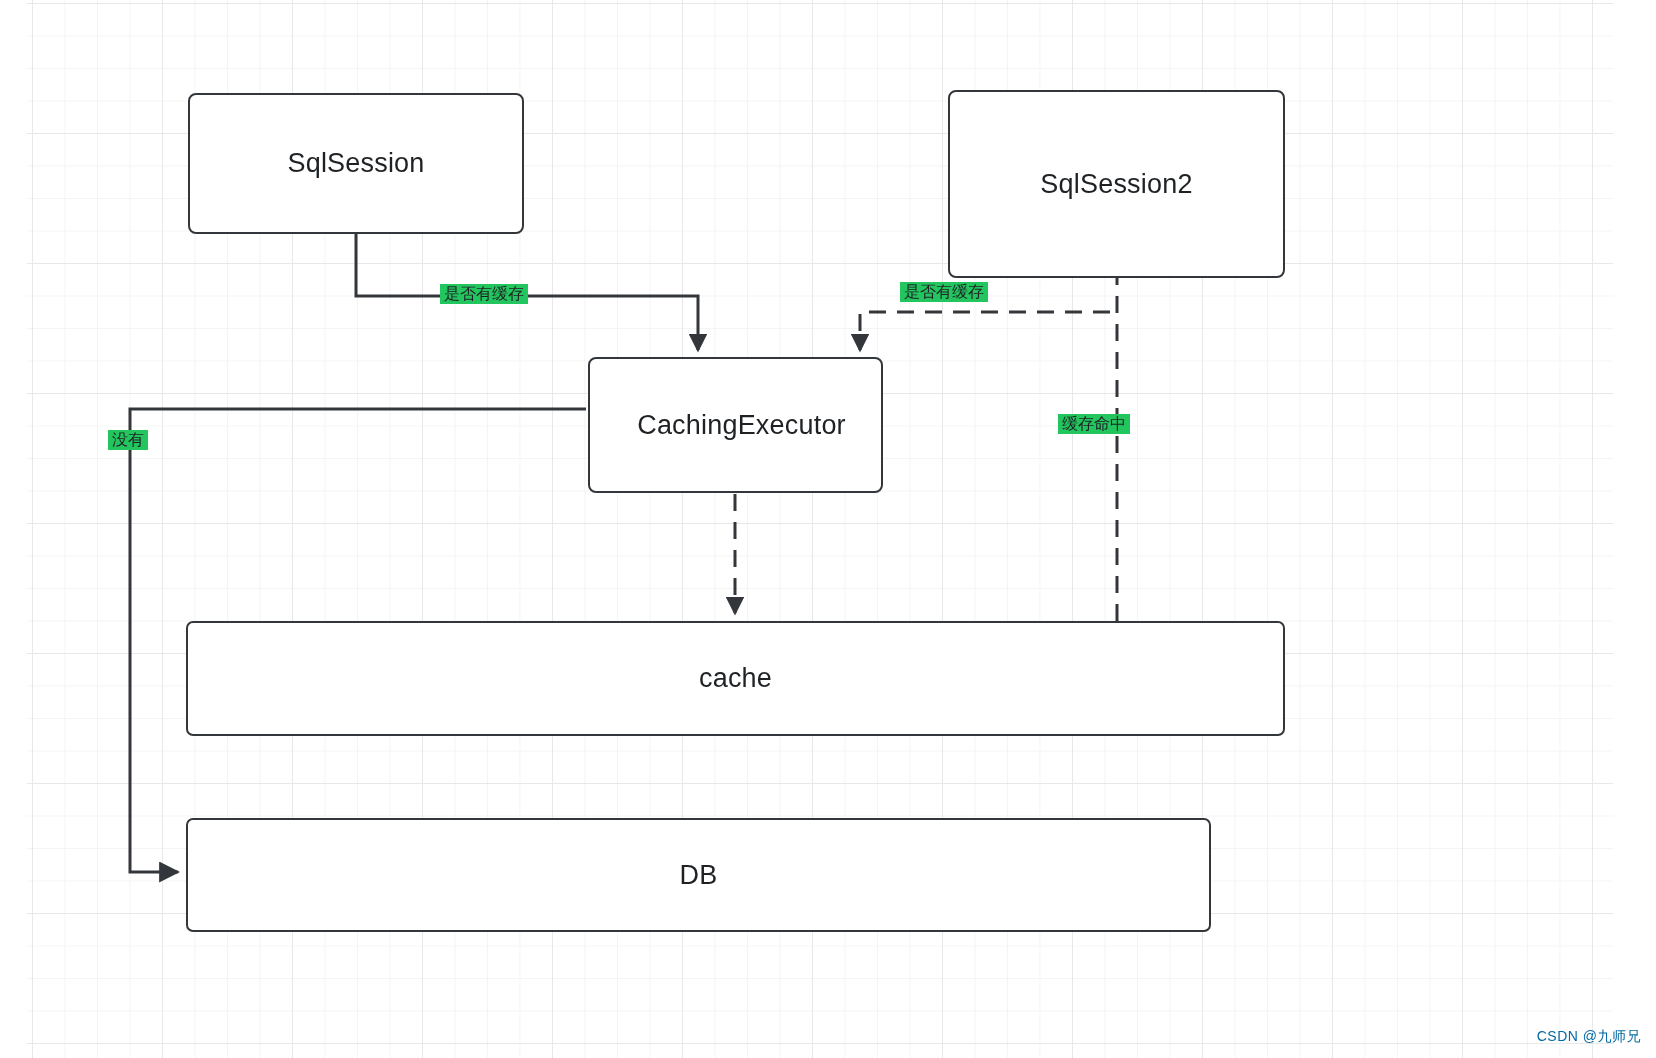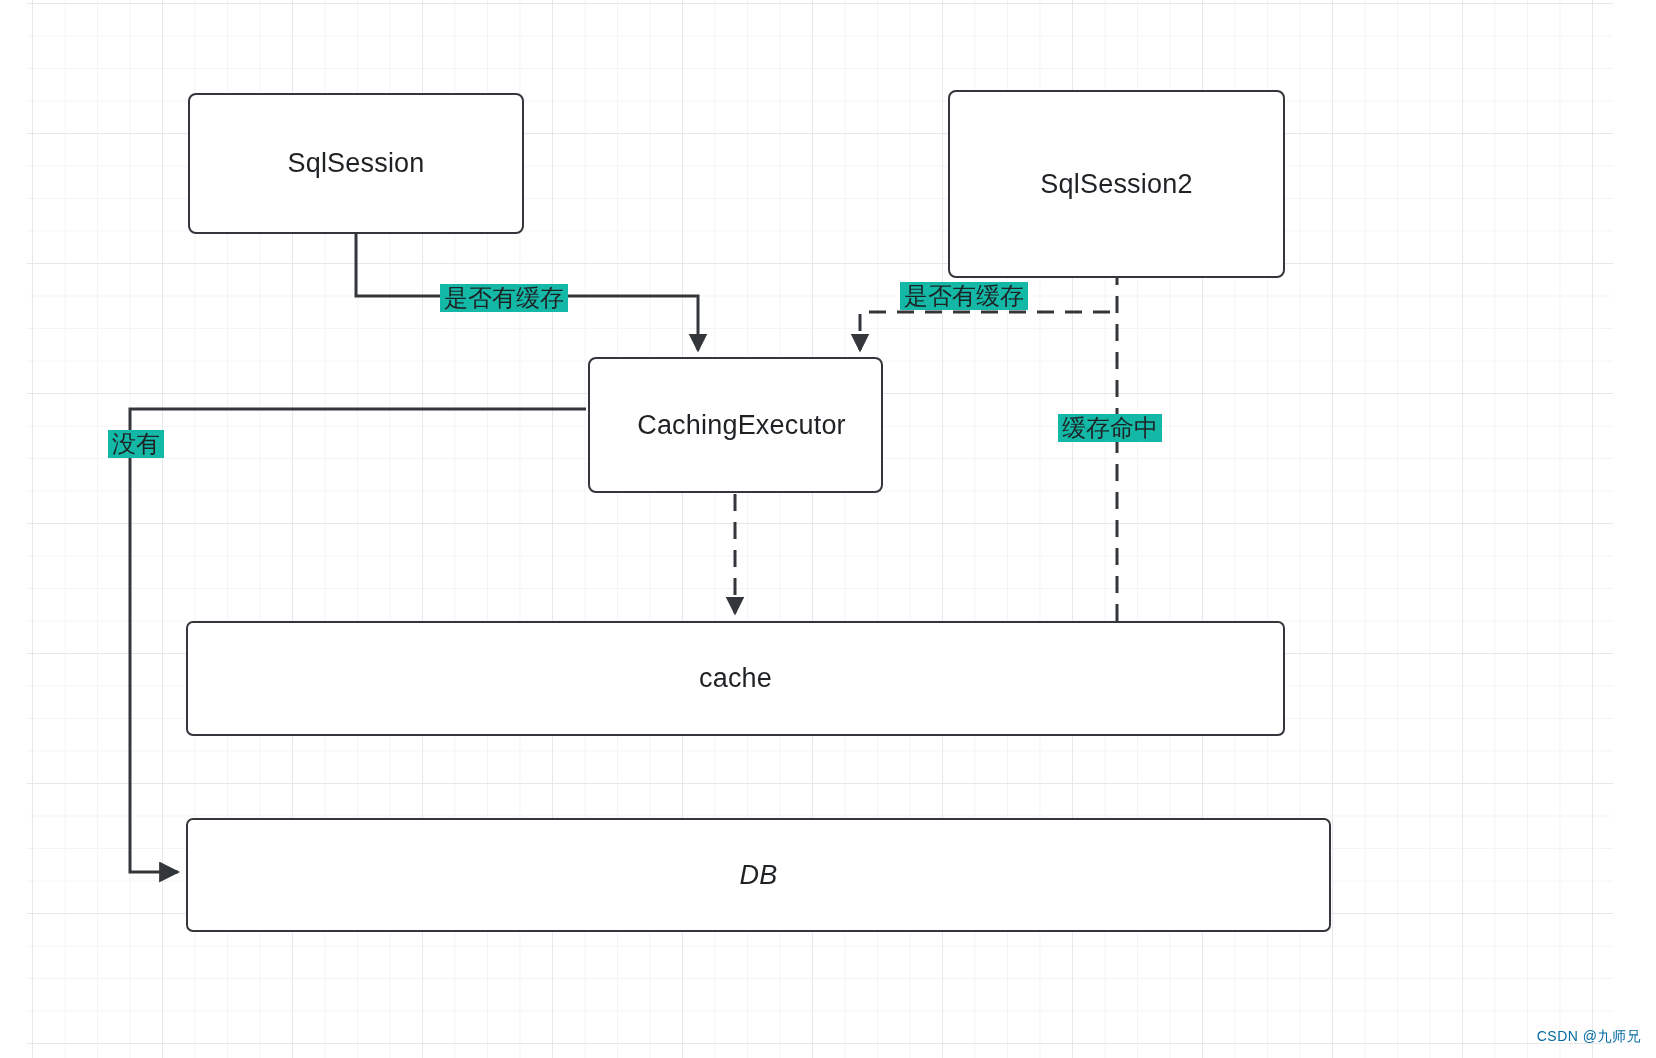--- a/index.html
+++ b/index.html
@@ -56,30 +56,30 @@
     font-weight: 400;
     letter-spacing: 0.2px;
   }
   .node.rounded { border-radius: 8px; }
   .node.square  { border-radius: 7px; }
 
   #node-sqlsession      { left: 188px;  top: 93px;  width: 336px;  height: 141px; }
   #node-sqlsession2     { left: 948px;  top: 90px;  width: 337px;  height: 188px; }
   #node-cachingexecutor { left: 588px;  top: 357px; width: 295px;  height: 136px; padding-left: 12px; }
   #node-cache           { left: 186px;  top: 621px; width: 1099px; height: 115px; }
-  #node-db              { left: 186px;  top: 818px; width: 1145px; height: 114px; font-style: italic; }
+  #node-db              { left: 186px;  top: 818px; width: 1025px; height: 114px; }
 
   
   .edge-label {
     position: absolute;
     color: #1f2225;
-    font-size: 24px;
+    font-size: 16px;
     line-height: 1;
     white-space: nowrap;
-    background: #14b8a6;
+    background: #22c55e;
     padding: 2px 4px;
   }
   #label-hascache-1 { left: 440px;  top: 284px; }
   #label-hascache-2 { left: 900px;  top: 282px; }
   #label-cachehit   { left: 1058px; top: 414px; }
   #label-none       { left: 108px;  top: 430px; font-family: Liberation Serif, serif; }
 
   
   #watermark {
     position: absolute;

